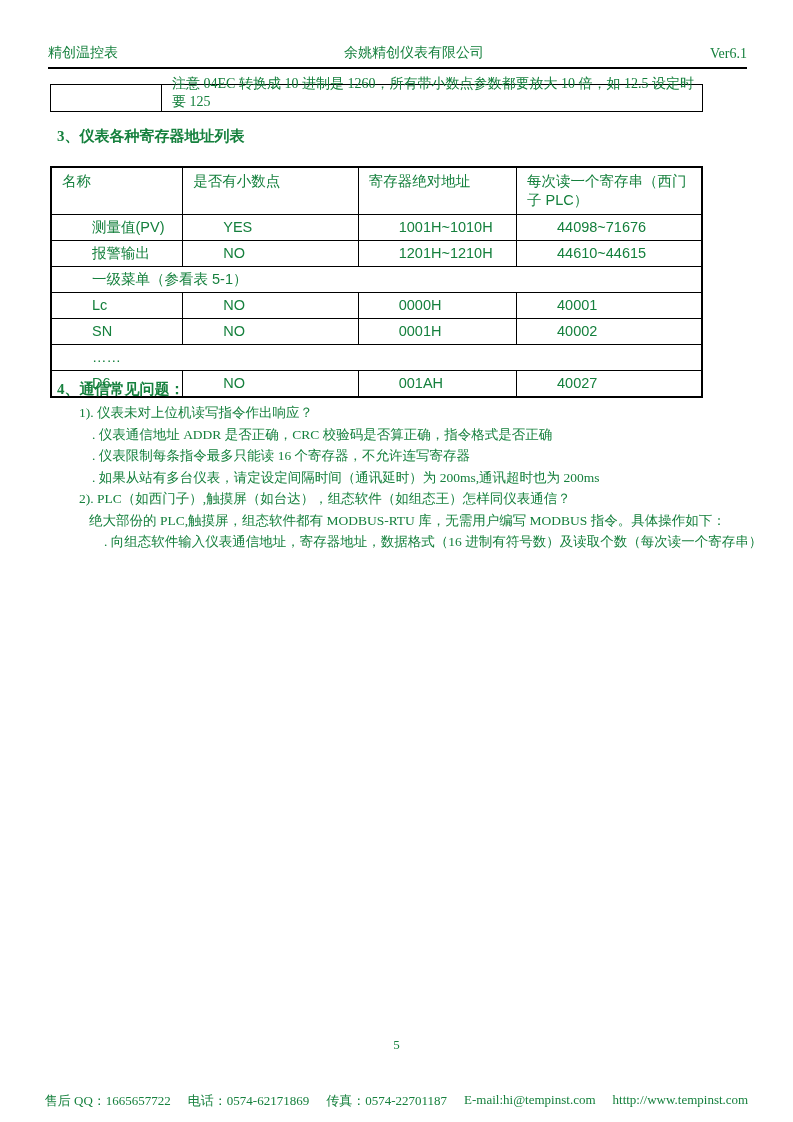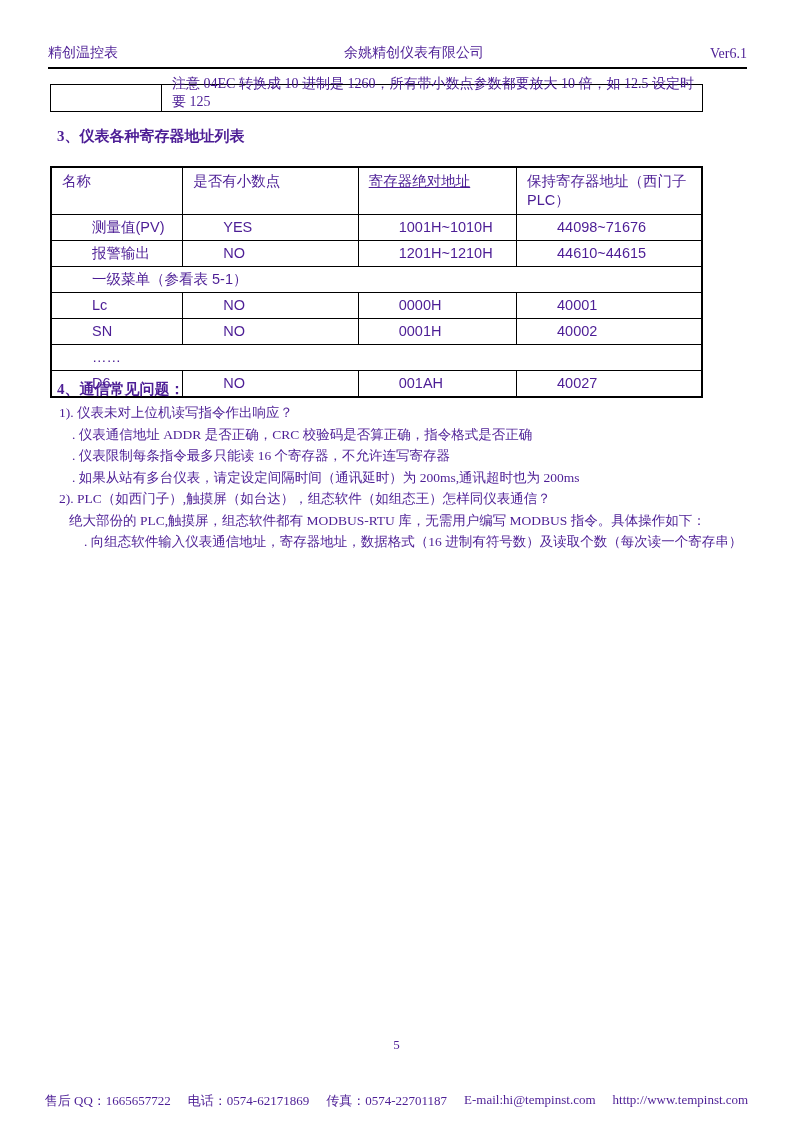--- a/index.html
+++ b/index.html
@@ -1,21 +1,21 @@
 <!DOCTYPE html>
 <html><head>
 <meta charset="utf-8">
 <style>
   html, body { margin: 0; padding: 0; background: #ffffff; }
   .page {
     position: relative;
     width: 793px;
     height: 1122px;
     background: #ffffff;
-    color: #4c1d95;
+    color: #15803d;
     font-family: "Liberation Serif", "DejaVu Serif", serif;
     overflow: hidden;
   }
 
   
   .doc-header {
     position: absolute;
     top: 44px; left: 48px; width: 699px;
     display: flex; justify-content: space-between; align-items: flex-end;
     border-bottom: 2px solid #000;
@@ -56,27 +56,27 @@
     border: 1px solid #000;
     text-align: left;
     font-weight: normal;
     padding: 2px 10px;
   }
   .reg-table { border: 2px solid #000; }
   .reg-table th { height: 40px; vertical-align: top; padding-top: 4px; }
   .reg-table td { height: 21px; line-height: 17px; padding-left: 40px; }
   .col1 { width: 132px; }
   .col2 { width: 195px; }
-  .col3 { width: 143px; text-decoration: underline; }
+  .col3 { width: 143px; }
   .col4 { width: 183px; }
 
   
   .faq-lines {
     position: absolute;
-    top: 402px; left: 32px; width: 710px;
+    top: 402px; left: 52px; width: 710px;
     font-size: 13.5px;
   }
   .faq-lines p { margin: 0; height: 21.5px; line-height: 21.5px; white-space: nowrap; }
   .ind-num { margin-left: 27px !important; }
   .ind-dot { margin-left: 40px !important; }
   .ind-text { margin-left: 37px !important; }
   .ind-dot2 { margin-left: 52px !important; }
 
   
   .footer-page {
@@ -110,21 +110,21 @@
   </div>
 
   <div class="sec-heading sec3">3、仪表各种寄存器地址列表</div>
 
   <table class="reg-table">
     <thead>
       <tr>
         <th class="col1">名称</th>
         <th class="col2">是否有小数点</th>
         <th class="col3">寄存器绝对地址</th>
-        <th class="col4">保持寄存器地址（西门子 PLC）</th>
+        <th class="col4">每次读一个寄存串（西门子 PLC）</th>
       </tr>
     </thead>
     <tbody>
       <tr>
         <td>测量值(PV)</td>
         <td>YES</td>
         <td>1001H~1010H</td>
         <td>44098~71676</td>
       </tr>
       <tr>

